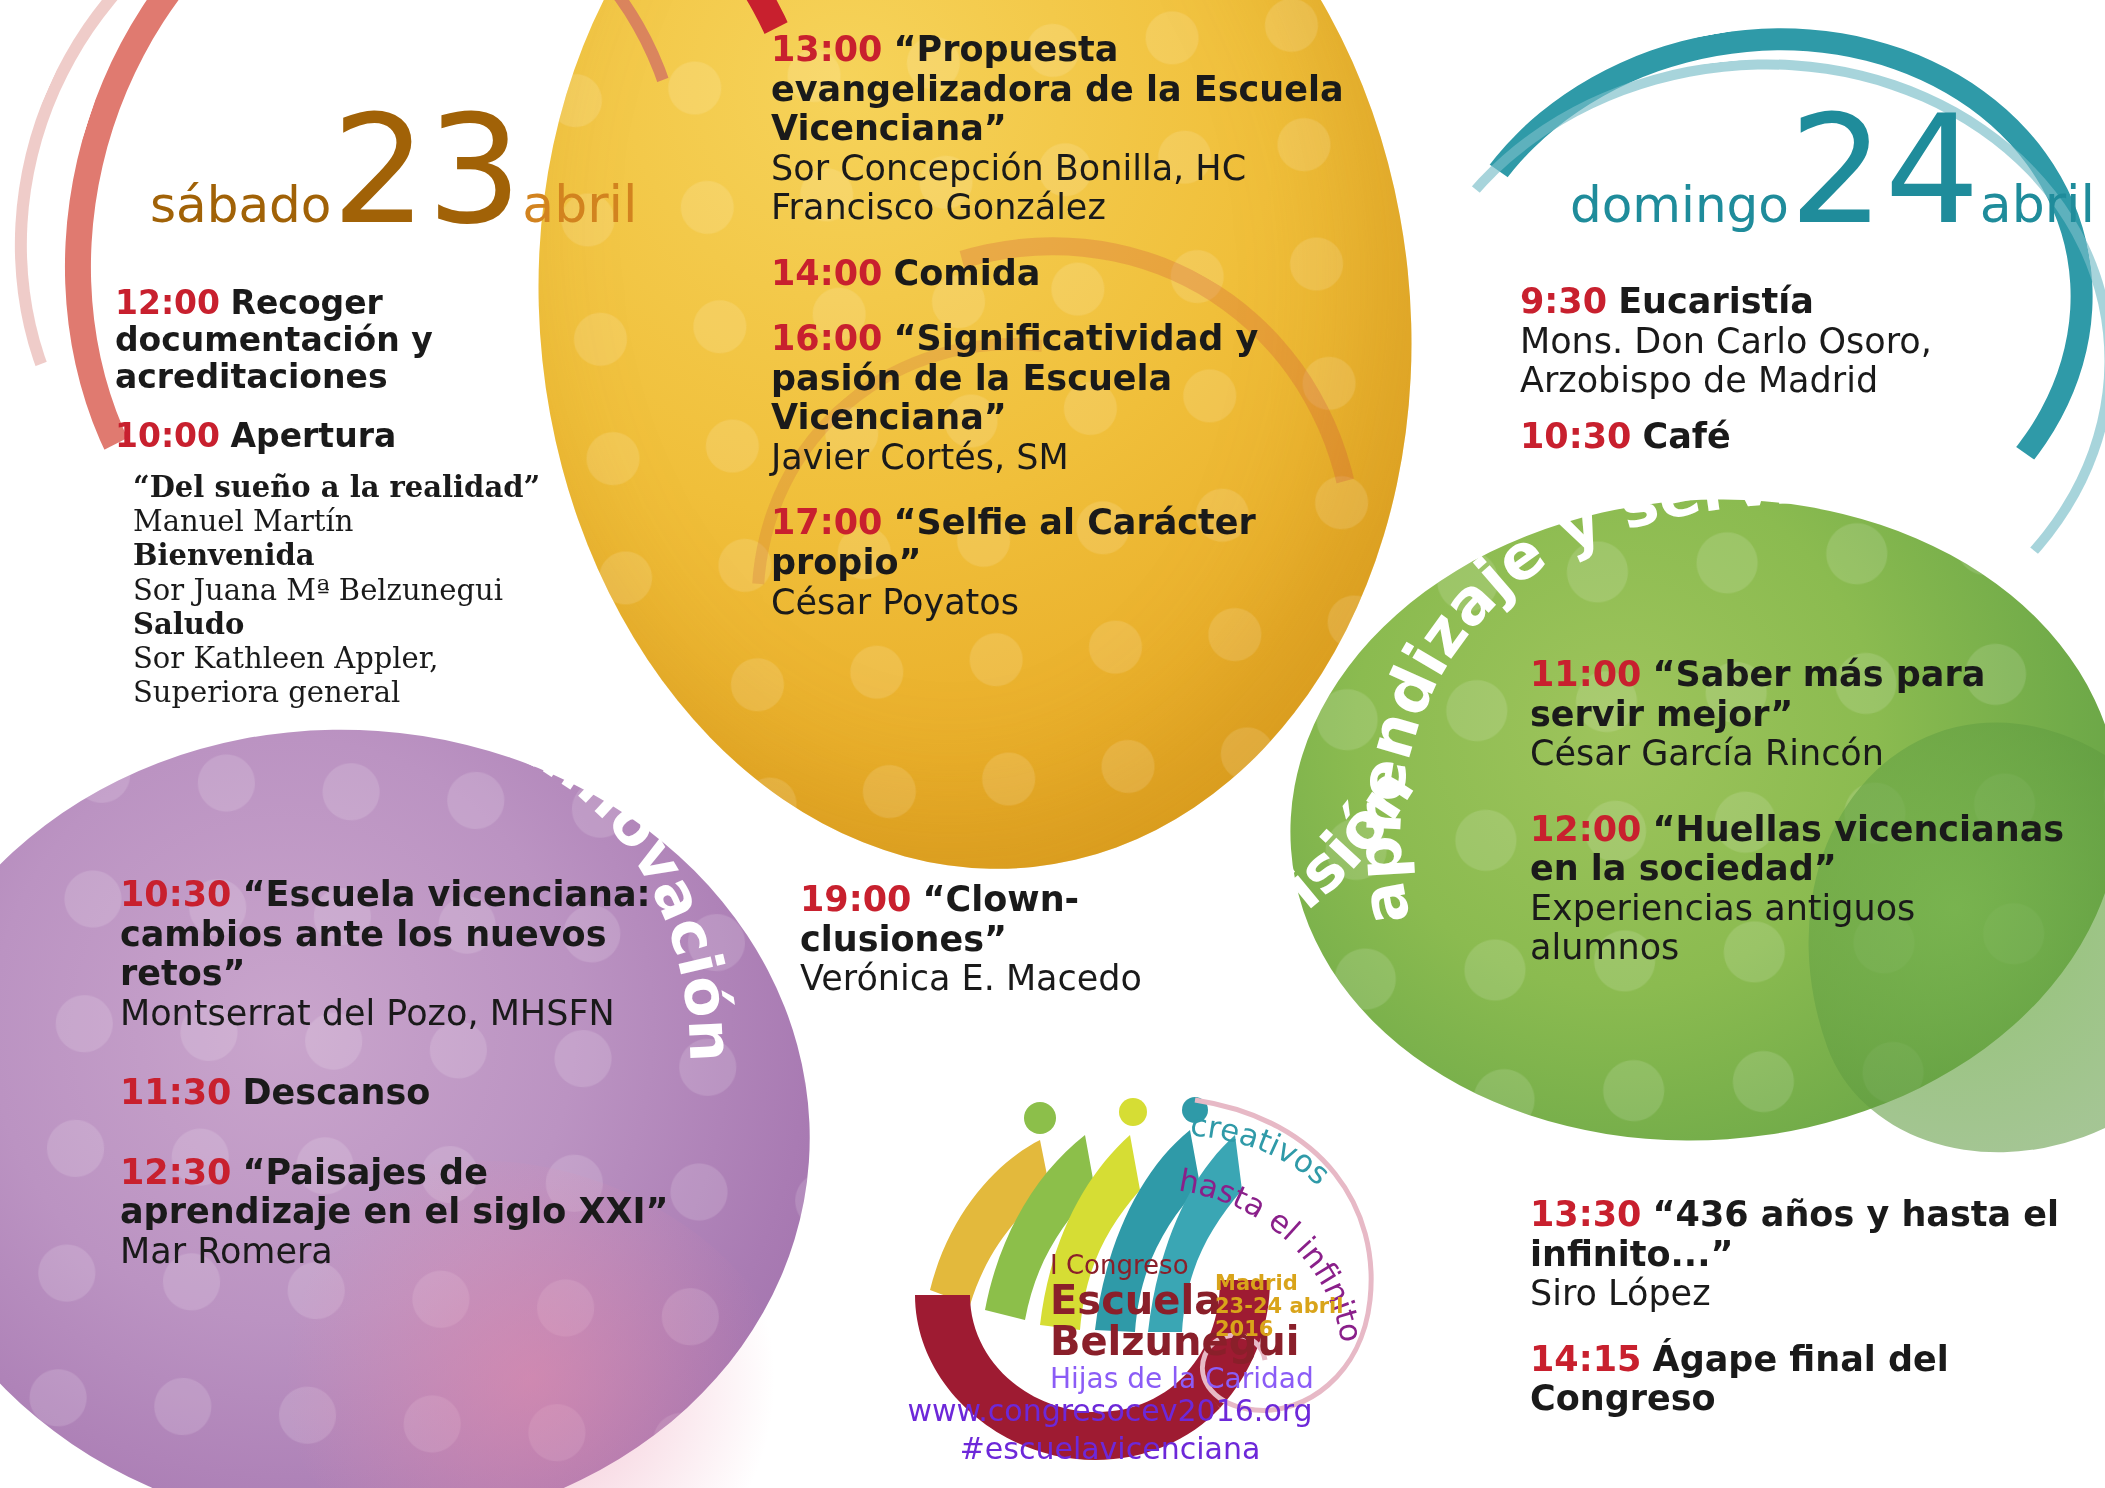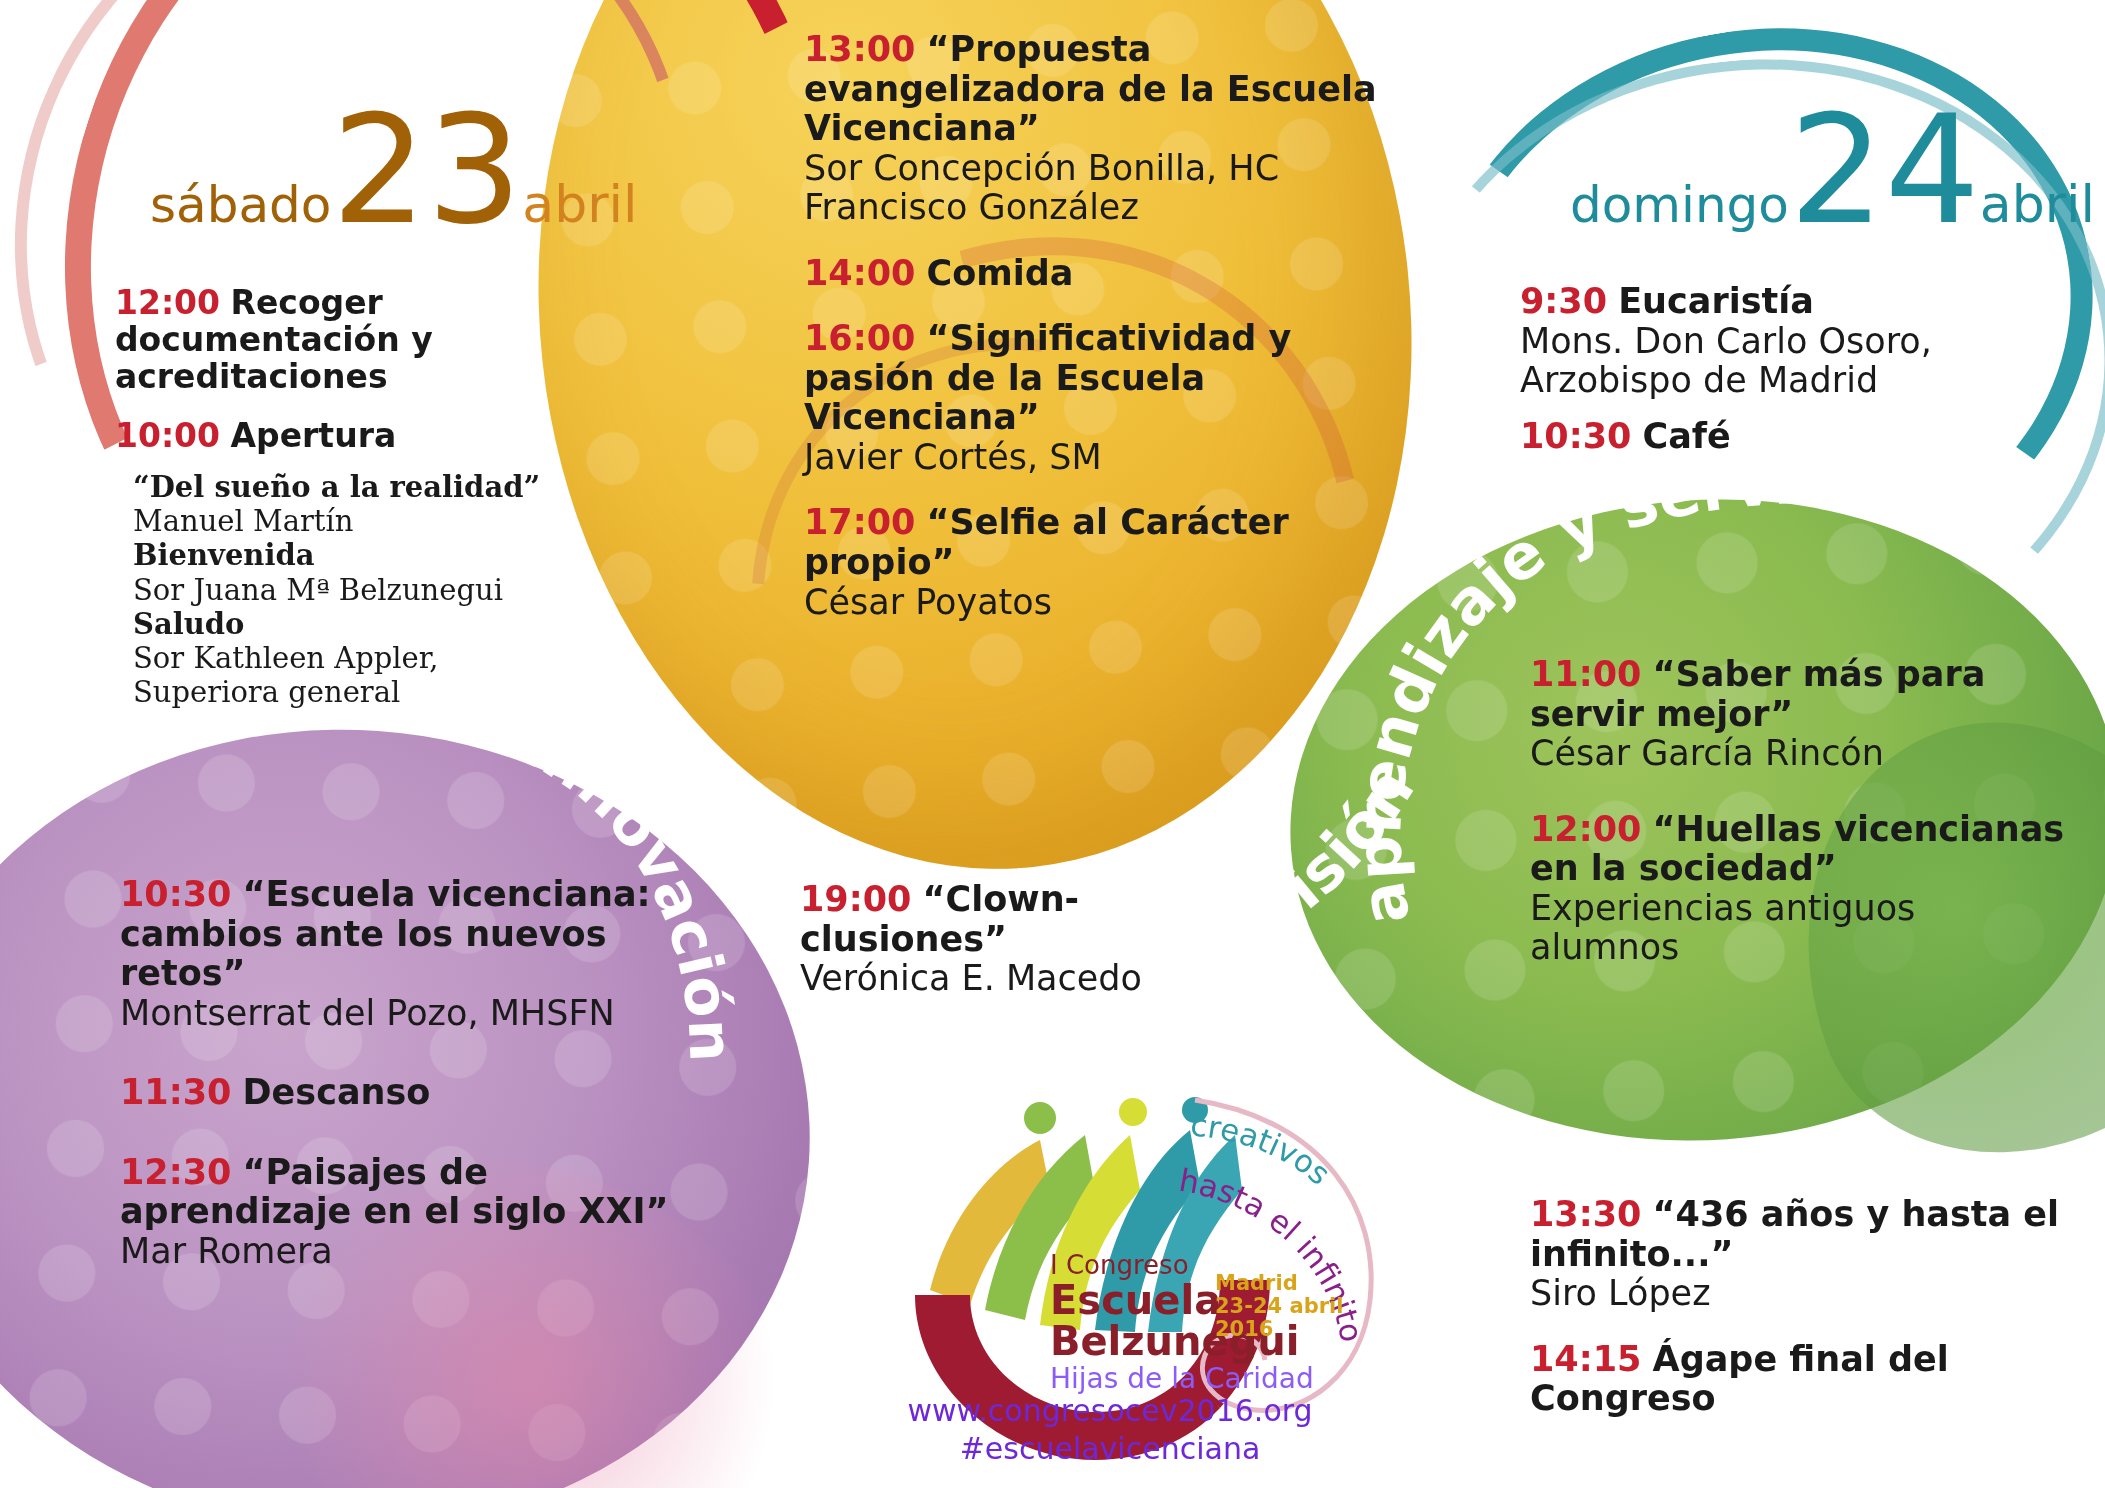--- a/index.html
+++ b/index.html
@@ -202,21 +202,21 @@
   <div class="block sat-serif" style="left:133px;top:470px;width:420px;">
     <div style="font-weight:bold;">“Del sueño a la realidad”</div>
     <div>Manuel Martín</div>
     <div style="font-weight:bold;">Bienvenida</div>
     <div>Sor Juana Mª Belzunegui</div>
     <div style="font-weight:bold;">Saludo</div>
     <div>Sor Kathleen Appler,</div>
     <div>Superiora general</div>
   </div>
 
-  <div class="block yellow-list" style="left:804px;top:30px;width:580px;">
+  <div class="block yellow-list" style="left:771px;top:30px;width:580px;">
     <div class="evt">
       <span class="time">13:00</span>
       <span class="ttl">“Propuesta evangelizadora de la Escuela Vicenciana”</span>
       <div class="spk" style="white-space:pre-line;">Sor Concepción Bonilla, HC
 Francisco González</div>
     </div>
     <div class="evt" style="margin-top:26px;">
       <span class="time">14:00</span>
       <span class="ttl">Comida</span>
     </div>

